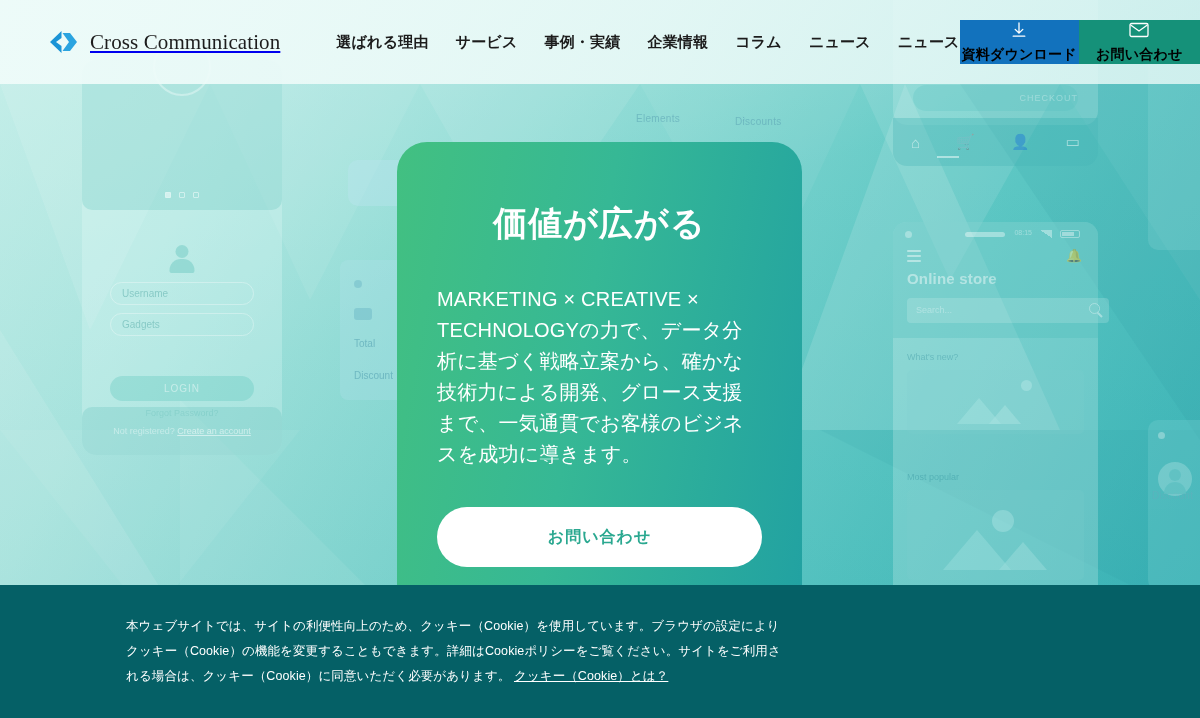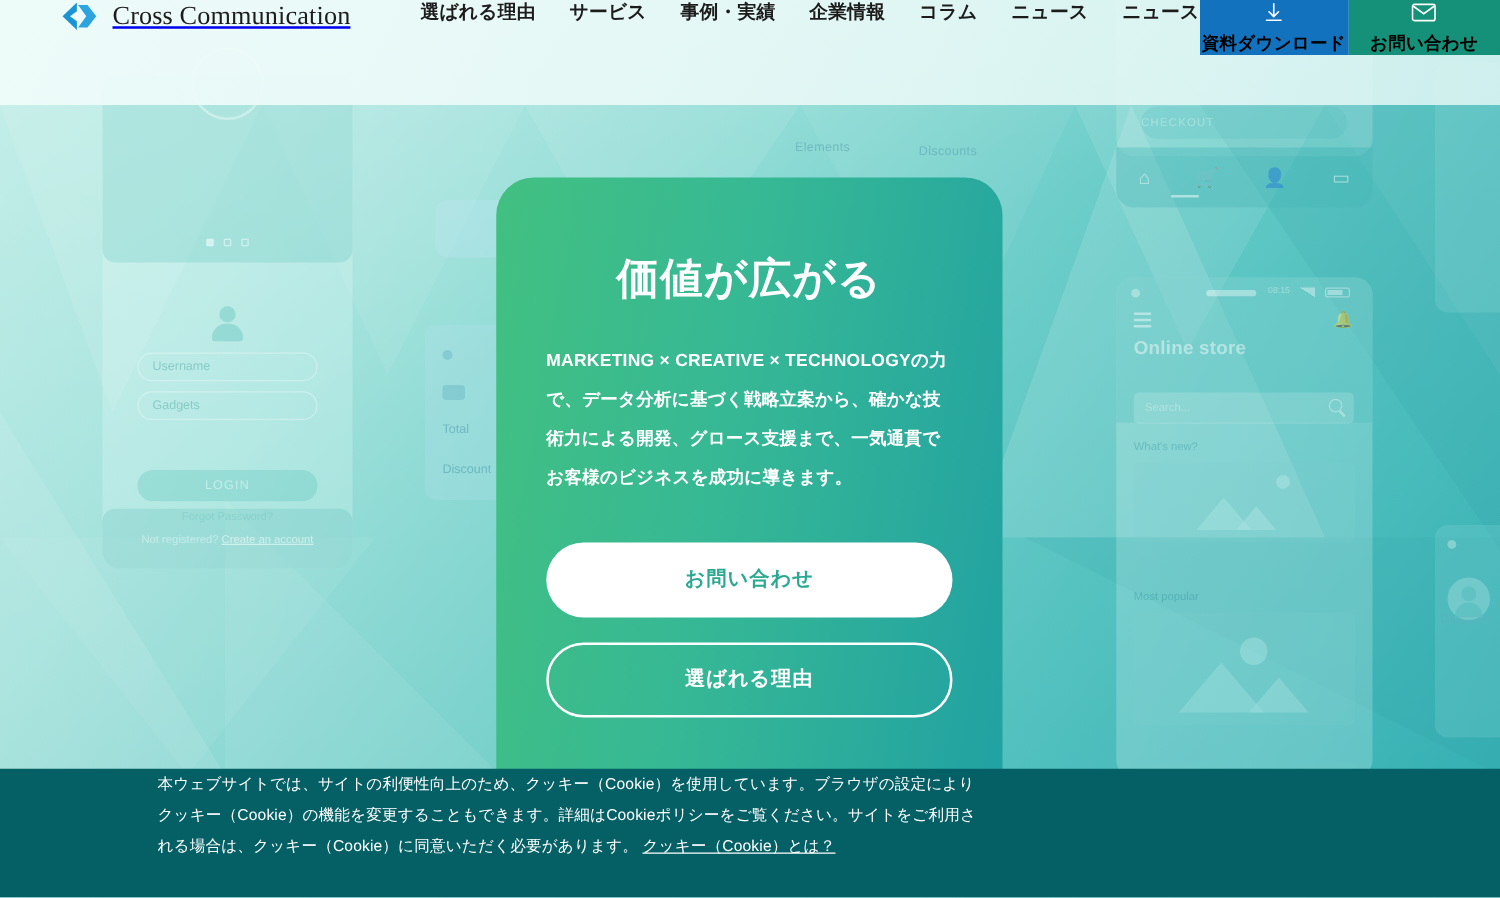--- a/index.html
+++ b/index.html
@@ -108,23 +108,23 @@
     background: linear-gradient(to top right, transparent 50%, rgba(255,255,255,.75) 50%); }
   .pr-status .bat { position: absolute; right: 8px; top: 0; width: 20px; height: 8px;
     border: 1px solid rgba(255,255,255,.75); border-radius: 2px; }
   .pr-status .bat::after { content:''; position:absolute; left:1px; top:1px; bottom:1px; right:5px;
     background: rgba(255,255,255,.8); }
   .pr-burger { position: absolute; left: 14px; top: 28px; width: 14px; }
   .pr-burger i { display: block; height: 2px; margin-bottom: 3px; background: rgba(255,255,255,.85); border-radius: 1px; }
   .pr-bell { position: absolute; right: 15px; top: 26px; color: rgba(255,255,255,.85); font-size: 13px; }
   .pr-title { position: absolute; left: 14px; top: 48px; color: rgba(255,255,255,.85);
     font-size: 15px; font-weight: bold; letter-spacing: .2px; text-align: center; }
-  .pr-search { position: absolute; left: 14px; top: 76px; width: 176px; height: 25px;
+  .pr-search { position: absolute; left: 14px; top: 76px; width: 202px; height: 25px;
     background: rgba(255,255,255,.3); border-radius: 4px;
-    color: rgba(255,255,255,.7); font-size: 9px; line-height: 25px; padding-left: 9px; margin-top: 16px; }
+    color: rgba(255,255,255,.7); font-size: 9px; line-height: 25px; padding-left: 9px; }
   .pr-search .mag { position: absolute; right: 9px; top: 5px; width: 11px; height: 11px;
     border: 1.6px solid rgba(255,255,255,.85); border-radius: 50%; }
   .pr-search .mag::after { content:''; position: absolute; right: -4px; bottom: -3px; width: 6px; height: 1.6px;
     background: rgba(255,255,255,.85); transform: rotate(45deg); }
   .pr-sec { position: absolute; left: 14px; color: rgba(60,140,155,.6); font-size: 9px; }
   .pr-img { position: absolute; left: 14px; width: 177px; height: 64px;
     background: rgba(150,215,212,.45); border-radius: 5px; overflow: hidden; }
   .pr-img .mt { position: absolute; left: 50px; bottom: 10px;
     border-left: 22px solid transparent; border-right: 22px solid transparent;
     border-bottom: 26px solid rgba(210,245,243,.55); }
@@ -132,21 +132,21 @@
     border-left: 16px solid transparent; border-right: 16px solid transparent;
     border-bottom: 19px solid rgba(225,250,248,.5); }
   .pr-img .sun { position: absolute; right: 52px; top: 10px; width: 11px; height: 11px;
     border-radius: 50%; background: rgba(225,250,248,.6); }
 
   
   .phone-tr { left: 893px; top: -40px; width: 205px; height: 165px;
     background: rgba(225,248,246,.35); border-radius: 14px; }
   .tr-checkout { position: absolute; left: 20px; top: 125px; width: 165px; height: 26px;
     background: rgba(110,200,200,.55); border-radius: 13px; color: rgba(255,255,255,.6);
-    font-size: 9px; letter-spacing: 1px; text-align: left; line-height: 26px; }
+    font-size: 9px; letter-spacing: 1px; text-align: right; line-height: 26px; }
   .tr-nav { position: absolute; left: 0; top: 158px; width: 205px; height: 48px;
     background: rgba(70,180,182,.6); border-radius: 0 0 14px 14px;
     display: flex; align-items: center; justify-content: space-around;
     color: rgba(255,255,255,.85); font-size: 15px; }
   .tr-nav .u { position: absolute; left: 44px; bottom: 8px; width: 22px; height: 2px; background: rgba(255,255,255,.8); }
 
   
   .panel-fr { left: 1148px; top: 50px; width: 70px; height: 200px;
     background: rgba(150,220,218,.4); border-radius: 10px; }
   .panel-fr2 { left: 1148px; top: 420px; width: 70px; height: 170px;
@@ -156,21 +156,21 @@
   .fr-av::before { content:''; position: absolute; left: 11px; top: 7px; width: 12px; height: 12px;
     border-radius: 50%; background: rgba(120,205,205,.8); }
   .fr-av::after { content:''; position: absolute; left: 6px; bottom: 2px; width: 22px; height: 12px;
     border-radius: 11px 11px 0 0; background: rgba(120,205,205,.8); }
   .fr-dot { position: absolute; left: 10px; top: 12px; width: 7px; height: 7px; border-radius: 50%;
     background: rgba(255,255,255,.6); }
 
   
   header {
     position: absolute; left: 0; top: 0; width: 1200px; height: 84px;
-    display: flex; align-items: flex-start; z-index: 30;
+    display: flex; align-items: center; z-index: 30;
     background: linear-gradient(100deg, rgba(240,252,250,.93) 0%, rgba(236,250,248,.88) 55%, rgba(230,248,246,.82) 100%);
   }
   .logo-wrap { display: flex; align-items: center; padding-left: 48px; gap: 11px; }
   .logo-mark { width: 31px; height: 24px; flex: none; }
   .logo-text { font-family: "Liberation Serif", "DejaVu Serif", serif;
     font-size: 21px; color: #1d1d1d; letter-spacing: .1px; white-space: nowrap; }
   nav { display: flex; align-items: center; gap: 27px; margin-left: 56px; }
   nav a { color: #1c1c1c; font-size: 15px; font-weight: bold; text-decoration: none; white-space: nowrap; letter-spacing: .2px; }
   .hdr-spacer { flex: 1; }
   .hdr-cta {
@@ -182,35 +182,35 @@
   .hdr-cta .ic { height: 20px; display: flex; align-items: center; }
 
   
   .hero-card {
     position: absolute; left: 397px; top: 142px; width: 405px; height: 500px;
     background: linear-gradient(100deg, #42c081 0%, #36b895 45%, #21a1a2 100%);
     border-radius: 30px 30px 0 0; z-index: 20;
     padding: 56px 40px 0; text-align: center; overflow: hidden;
   }
   .hero-title { color: #fff; font-size: 34px; font-weight: bold; line-height: 50px; letter-spacing: 1px; }
-  .hero-desc { color: #fff; font-size: 14px; line-height: 31px; text-align: left;
-    margin-top: 25px; letter-spacing: .2px; font-weight: bold; }
+  .hero-desc { color: #fff; font-size: 20px; line-height: 31px; text-align: left;
+    margin-top: 36px; letter-spacing: .2px; }
   .hero-btn {
     display: block; width: 100%; height: 60px; border-radius: 32px; margin-top: 37px;
     font-size: 16px; font-weight: bold; text-decoration: none;
     line-height: 60px; letter-spacing: 1px;
   }
   .hero-btn.primary { background: #fff; color: #2aa890; }
   .hero-btn.ghost { background: transparent; color: #fff; border: 2px solid #fff; line-height: 56px; margin-top: 20px; }
 
   
   .cookie {
-    position: absolute; left: 0; bottom: 0; width: 1200px; height: 103px;
+    position: absolute; left: 0; bottom: 0; width: 1200px; height: 133px;
     background: #056066; z-index: 40;
-    display: flex; align-items: flex-start;
+    display: flex; align-items: center;
   }
   .cookie-text {
     color: #fff; font-size: 12.5px; line-height: 25px; padding-left: 126px; letter-spacing: .1px;
     max-width: 790px;
   }
   .cookie-text a { color: #fff; text-decoration: underline; }
 </style>
 </head>
 <body>
 

